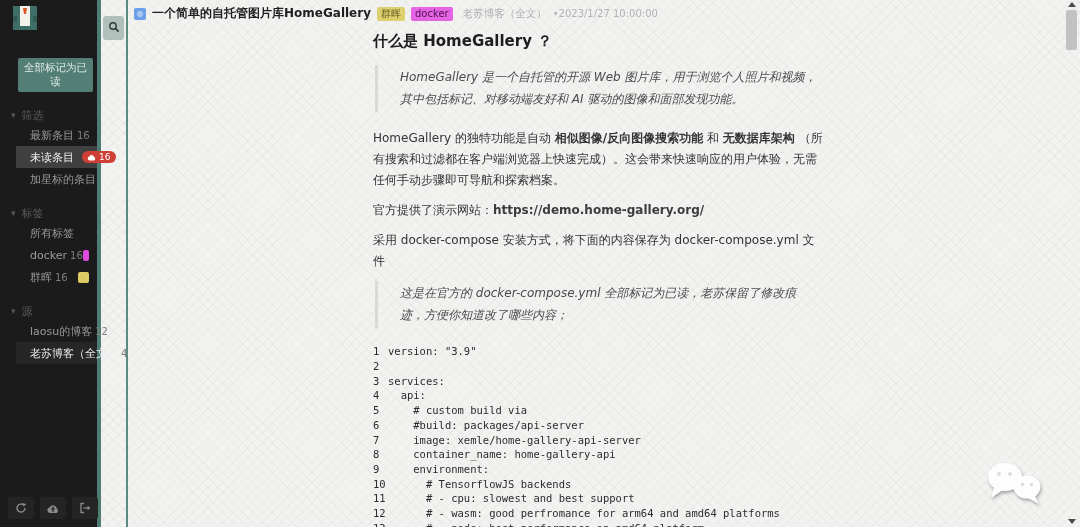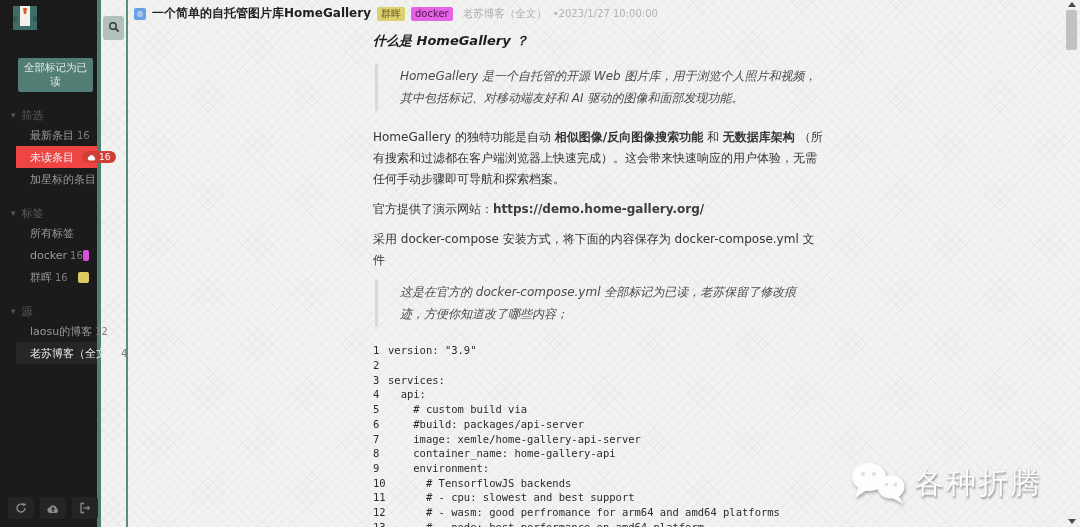--- a/index.html
+++ b/index.html
@@ -12,21 +12,21 @@
   .sidebar { position:relative; width:97px; height:100%; background:#1b1b1b; color:#9a9a9a; flex:0 0 auto; }
   .avatar { margin:4px 0 0 10px; width:30px; height:28px; }
   .mark-read { display:block; margin:26px 4px 0 18px; padding:3px 6px; border:0; border-radius:2px;
                background:#527e75; color:#e3ece9; font-size:10.5px; font-family:inherit; cursor:pointer; }
   .section-h { display:flex; align-items:center; gap:6px; height:18px; margin-top:14px; padding-left:11px;
                color:#5c5c5c; font-size:11px; }
   .caret { font-size:9px; color:#565656; }
   .srow { display:flex; align-items:center; height:22px; padding:0 8px 0 14px; font-size:11px; color:#9a9a9a; cursor:pointer;margin-left:16px; }
   .srow .lbl { white-space:nowrap; }
   .srow .cnt { margin-left:3px; font-size:10px; color:#7d7d7d; }
-  .srow.sel-dark { background:#ef4444; color:#f2f2f2; }
+  .srow.sel-dark { background:#404040; color:#f2f2f2; }
   .srow.sel-feed { background:#262626; color:#ececec; }
   .pill { display:inline-flex; align-items:center; gap:3px; margin-left:8px; padding:1px 6px 1px 5px;
           border-radius:9px; background:#cf3f36; color:#fff; font-size:9px; }
   .chip { width:11px; height:11px; border-radius:2px; margin-left:auto; }
   .bottom-bar { position:absolute; left:8px; bottom:8px; display:flex; gap:6px; }
   .tool-btn { width:26px; height:22px; background:#242424; border:0; border-radius:3px;
               display:flex; align-items:center; justify-content:center; cursor:pointer; }
 
   .sidebar-edge { width:4px; height:100%; background:#4e7d74; flex:0 0 auto; }
 
@@ -44,21 +44,21 @@
   .favicon { width:12px; height:12px; border-radius:2px; display:inline-flex; align-items:center; justify-content:center;
              color:#dce9fb; font-size:8px; flex:0 0 auto; }
   .headline-title { font-size:12px; font-weight:600; color:#1f1f1f; white-space:nowrap; cursor:pointer; }
   .tag { padding:0 4px; border-radius:2px; font-size:10px; line-height:14px; white-space:nowrap; }
   .tag-syno { color:#5f5520; }
   .tag-docker { color:#531353; }
   .feed-name { margin-left:4px; color:#adadad; font-size:10.5px; white-space:nowrap; }
   .date { color:#b3b3b3; font-size:10px; white-space:nowrap; }
 
   .article { width:452px; margin:10px 0 0 245px; color:#333; }
-  .article h2 { font-size:13px; color:#1d1d1d; margin:2px 0 14px 0;font-style:italic; }
+  .article h2 { font-size:15px; color:#1d1d1d; margin:2px 0 14px 0; }
   .article blockquote { border-left:3px solid #d9d9d7; margin:0 0 16px 2px; padding:2px 8px 2px 22px;
                         font-style:italic; color:#4a4a4a; line-height:1.8; }
   .article p { line-height:1.75; margin:0 0 9px 0; }
   .demo-link { color:#3c3c3c; text-decoration:none; cursor:pointer;font-weight:bold; }
 
   .code { margin-top:14px; font-family:"DejaVu Sans Mono","Liberation Mono",monospace; font-size:10.5px; color:#2b2b2b; }
   .code-line { display:flex; line-height:14.7px; min-height:14.7px; }
   .code-line .ln { width:15px; text-align:right; padding-right:10px; flex:0 0 auto; color:#2b2b2b; }
   .code-line .ct { white-space:pre; }
 
@@ -274,21 +274,20 @@
       <svg class="wm-icon" width="56" height="44" viewBox="0 0 56 44">
         <ellipse cx="19" cy="16" rx="17" ry="14" fill="#fdfdfd"></ellipse>
         <polygon points="8,27 5,37 17,29" fill="#fdfdfd"></polygon>
         <circle cx="13" cy="13" r="2" fill="#dddddb"></circle>
         <circle cx="24" cy="13" r="2" fill="#dddddb"></circle>
         <ellipse cx="41" cy="26" rx="13.5" ry="11.5" fill="#fdfdfd"></ellipse>
         <polygon points="49,35 53,43 42,37" fill="#fdfdfd"></polygon>
         <circle cx="36.5" cy="23.5" r="1.7" fill="#dddddb"></circle>
         <circle cx="45.5" cy="23.5" r="1.7" fill="#dddddb"></circle>
       </svg>
-      <span class="wm-text">各种折腾</span>
     </div>
 
     <div class="scrollbar">
       <div class="sb-up"></div>
       <div class="sb-thumb"></div>
       <div class="sb-down"></div>
     </div>
   </main>
 </div>
 

